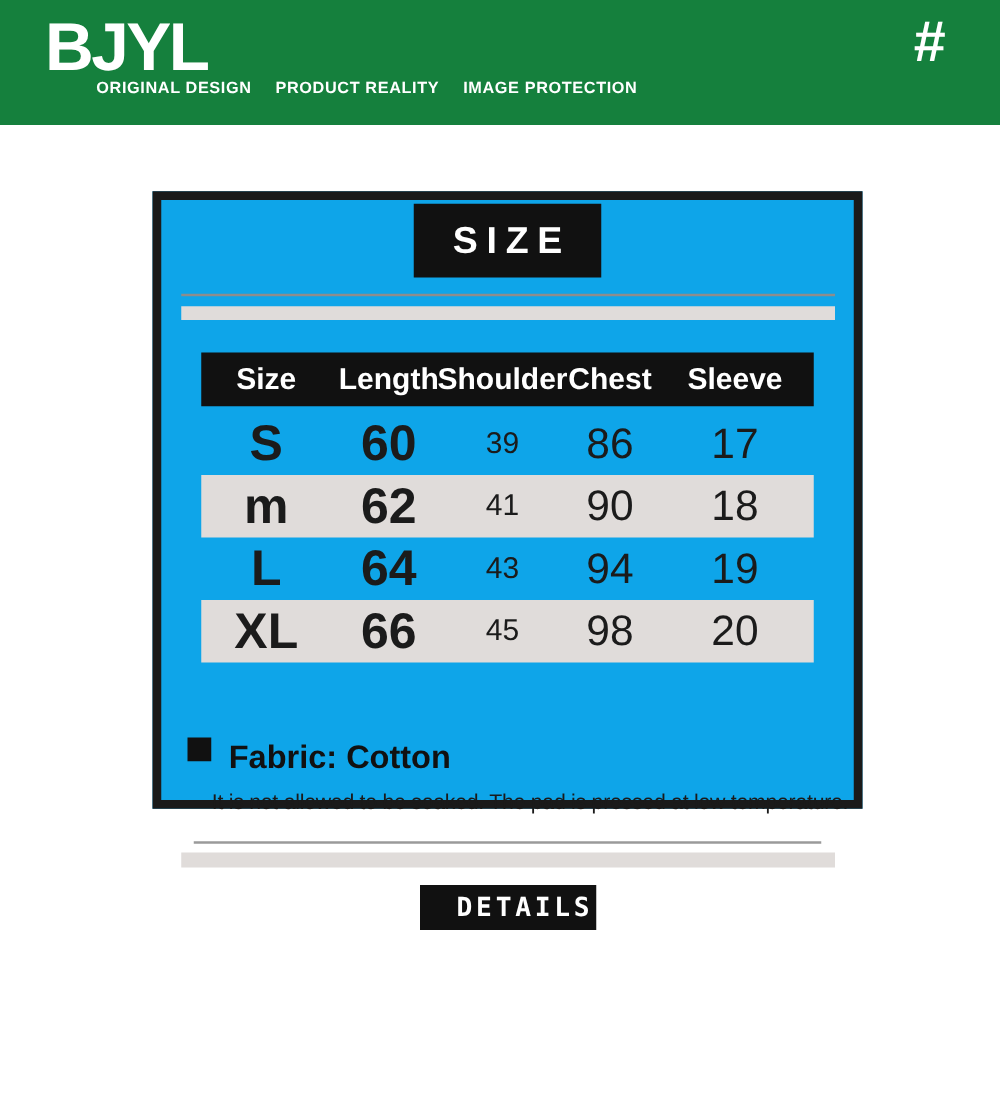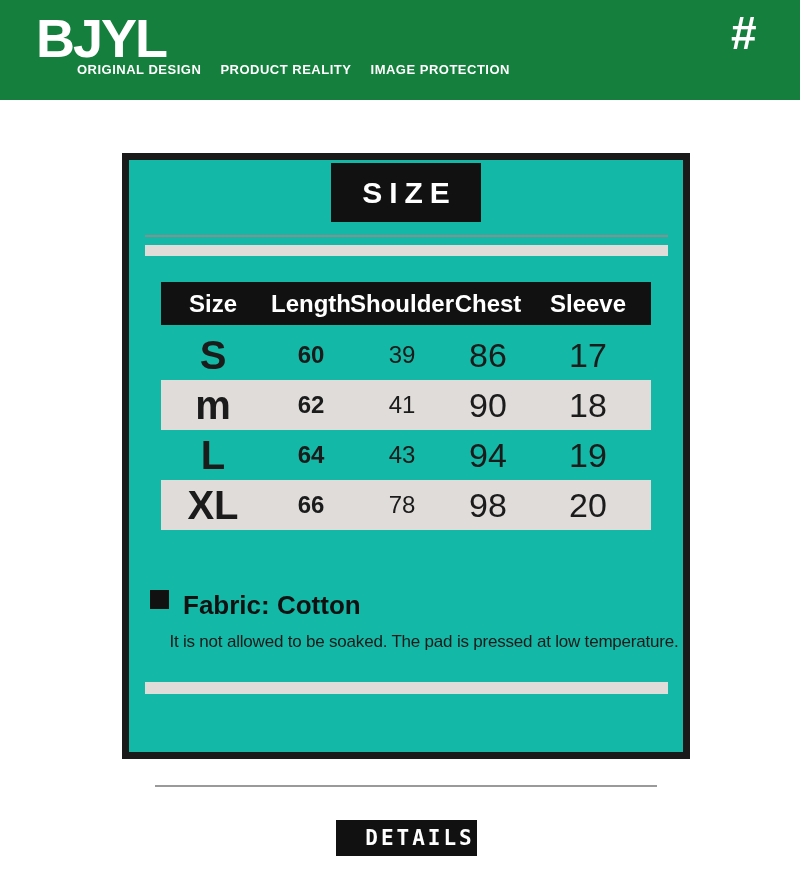--- a/index.html
+++ b/index.html
@@ -11,37 +11,37 @@
   .logo { position:absolute; left:36px; top:10px; color:#fff;
           font-size:54px; font-weight:bold; letter-spacing:-2px; line-height:56px; }
   .tagline { position:absolute; left:38px; top:62px; color:#fff;
              font-size:13px; font-weight:bold; letter-spacing:0.5px; white-space:nowrap;margin-left:39px; }
   .tagline span { margin-right:15px; }
   .hash { position:absolute; left:731px; top:8px; color:#fff;
           font-size:46px; font-weight:bold; line-height:50px; }
 
   
   .panel-wrap { margin-top:53px; margin-left:122px; width:568px; }
-  .panel { width:568px; height:606px; border:7px solid #1a1a1a; background:#14b8a6; }
+  .panel { width:568px; height:494px; border:7px solid #1a1a1a; background:#0ea5e9; }
 
   .size-badge { width:150px; height:59px; margin:3px auto 0; background:#111;
                 color:#fff; font-size:30px; font-weight:bold; letter-spacing:7px;
                 text-align:center; line-height:59px; padding-left:7px; }
   .thin-line { width:523px; height:2px; margin:13px auto 0; background:#8d8d8d; }
   .gray-bar  { width:523px; height:11px; margin:8px auto 0; background:#e0dcda; }
   .gray-bar.bottom { margin-top:30px; height:12px; }
 
   .size-table { width:490px; margin:26px auto 0; }
   .tr { display:flex; align-items:center; height:50px; width:490px; }
   .tr.alt { background:#e0dcda; }
   .tr.th { height:43px; background:#111; margin-bottom:5px; }
   .td { flex:none; display:flex; justify-content:center; align-items:center;
         white-space:nowrap; color:#1b1b1b; }
   .c-size     { width:104px; font-size:40px; font-weight:bold; }
-  .c-length   { width:92px;  font-size:24px; font-weight:bold; }
+  .c-length   { width:92px;  font-size:40px; font-weight:bold; }
   .c-shoulder { width:90px;  font-size:24px; }
   .c-chest    { width:82px;  font-size:34px; }
   .c-sleeve   { width:74px;  font-size:34px;margin-left:22px; }
   .tr.th .td  { font-size:24px; font-weight:bold; color:#fff; }
 
   .fabric { display:flex; margin:60px 0 0 21px; height:30px; }
   .sq { width:19px; height:19px; background:#111; flex:none; }
   .fabric-label { margin-left:14px; font-size:26px; font-weight:bold; color:#111; }
 
   .note { margin-top:12px; text-align:center; font-size:17px; letter-spacing:-0.2px;
@@ -103,21 +103,21 @@
         <div class="td c-size">L</div>
         <div class="td c-length">64</div>
         <div class="td c-shoulder">43</div>
         <div class="td c-chest">94</div>
         <div class="td c-sleeve">19</div>
       </div>
 
       <div class="tr alt">
         <div class="td c-size">XL</div>
         <div class="td c-length">66</div>
-        <div class="td c-shoulder">78</div>
+        <div class="td c-shoulder">45</div>
         <div class="td c-chest">98</div>
         <div class="td c-sleeve">20</div>
       </div>
 
     </div>
 
     <div class="fabric">
       <span class="sq"></span>
       <span class="fabric-label">Fabric: Cotton</span>
     </div>

